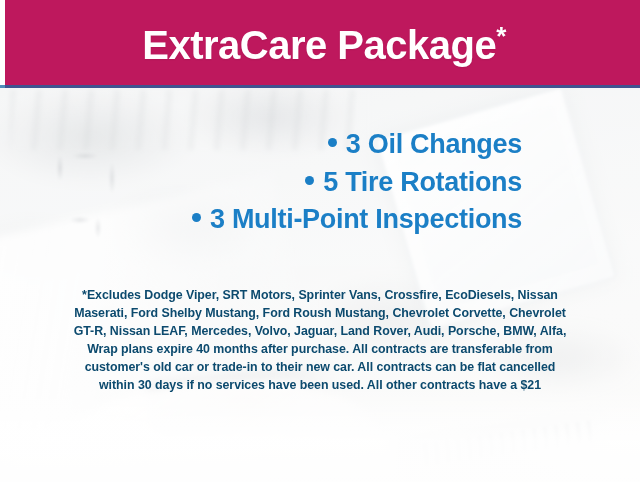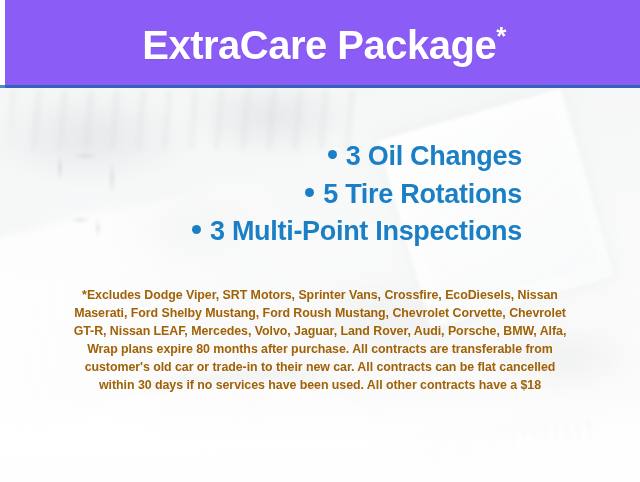--- a/index.html
+++ b/index.html
@@ -195,21 +195,21 @@
     background: linear-gradient(to bottom, rgba(255,255,255,0), rgba(255,255,255,.85) 55%, rgba(252,252,251,.95));
   }
 
   
   .banner {
     position: absolute;
     left: 0;
     top: 0;
     width: 640px;
     height: 88px;
-    background: #8b5cf6;
+    background: #be185d;
     box-sizing: border-box;
     display: flex;
     align-items: center;
     justify-content: center;
   }
   .banner-left-margin {
     position: absolute;
     left: 0;
     top: 0;
     width: 5px;
@@ -240,21 +240,21 @@
   .banner-title .star {
     font-size: 26px;
     vertical-align: super;
     line-height: 0;
   }
 
   
   .benefits {
     position: absolute;
     left: 0;
-    top: 138px;
+    top: 126px;
     width: 640px;
     padding-right: 118px;
     box-sizing: border-box;
     text-align: right;
   }
   .benefit {
     color: #1B7FC6;
     font-size: 27px;
     font-weight: bold;
     line-height: 1.39;
@@ -275,21 +275,21 @@
   }
   .benefit-3 { padding-right: 0; }
 
   
   .disclaimer {
     position: absolute;
     left: 22px;
     top: 286px;
     width: 596px;
     text-align: center;
-    color: #a16207;
+    color: #0c4a6e;
     font-size: 12.4px;
     font-weight: bold;
     line-height: 1.455;
     letter-spacing: -0.05px;
   }
   .disclaimer p {
     margin: 0;
   }
 </style>
 </head>
@@ -324,18 +324,18 @@
   <div class="benefits">
     <span class="benefit benefit-1"><span class="dot"></span><span>3 Oil Changes</span></span>
     <span class="benefit benefit-2"><span class="dot"></span><span>5 Tire Rotations</span></span>
     <span class="benefit benefit-3"><span class="dot"></span><span>3 Multi-Point Inspections</span></span>
   </div>
 
   <div class="disclaimer">
     <p>*Excludes Dodge Viper, SRT Motors, Sprinter Vans, Crossfire, EcoDiesels, Nissan</p>
     <p>Maserati, Ford Shelby Mustang, Ford Roush Mustang, Chevrolet Corvette, Chevrolet</p>
     <p>GT-R, Nissan LEAF, Mercedes, Volvo, Jaguar, Land Rover, Audi, Porsche, BMW, Alfa,</p>
-    <p>Wrap plans expire 80 months after purchase. All contracts are transferable from</p>
+    <p>Wrap plans expire 40 months after purchase. All contracts are transferable from</p>
     <p>customer's old car or trade-in to their new car. All contracts can be flat cancelled</p>
-    <p>within 30 days if no services have been used. All other contracts have a $18</p>
+    <p>within 30 days if no services have been used. All other contracts have a $21</p>
   </div>
 
 </div>
 
 </body></html>

